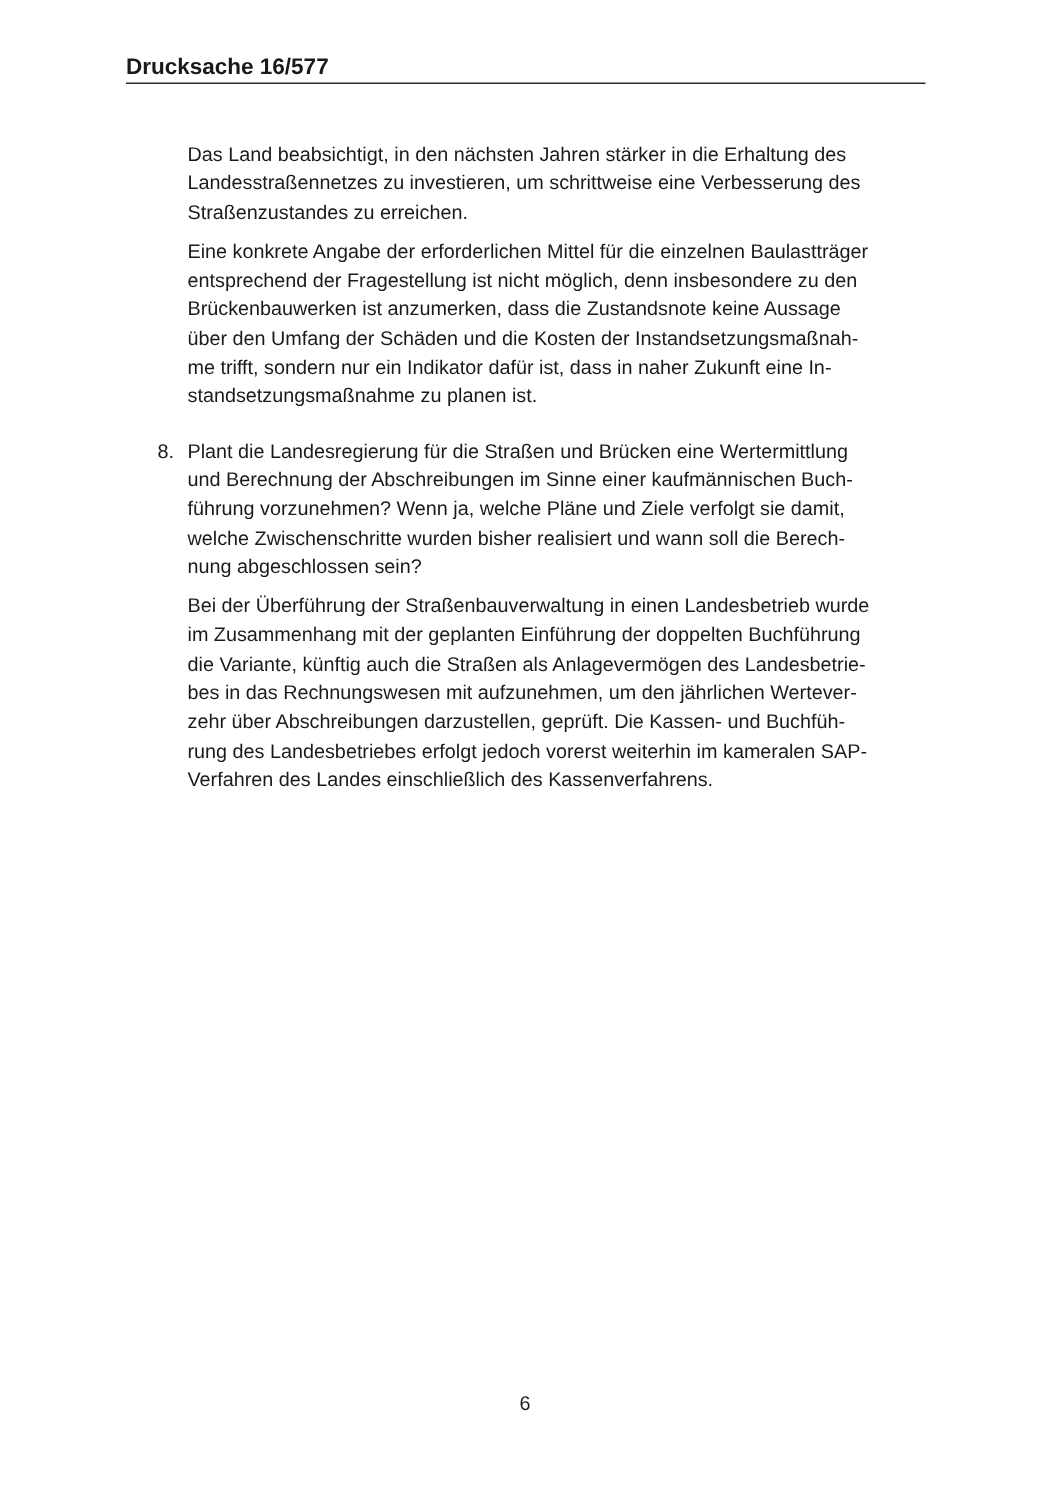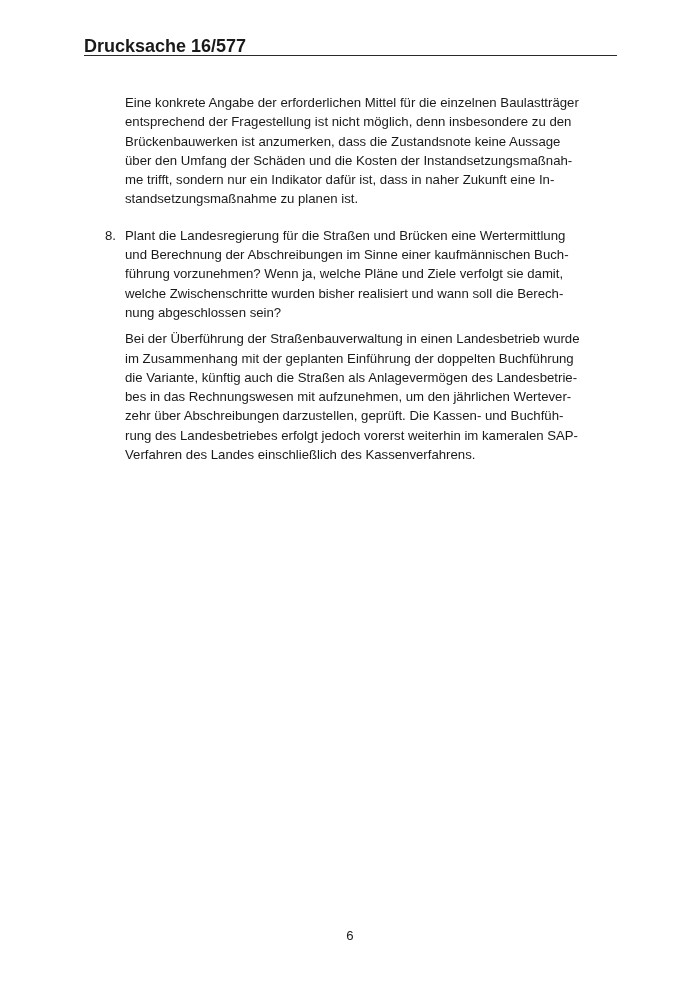--- a/index.html
+++ b/index.html
@@ -18,21 +18,21 @@
     color: #1a1a1a;
     overflow: hidden;
   }
   .header {
     position: absolute;
     top: 36px;
     left: 84px;
     width: 533px;
     display: flex;
     align-items: flex-start;
-    font-size: 18px;
+    font-size: 15px;
   }
   .doc-number {
     flex: none;
     font-weight: bold;
     white-space: nowrap;
   }
   .header-title {
     flex: 1;
     text-align: center;
     white-space: nowrap;
@@ -87,20 +87,23 @@
 <div class="page">
 
   <div class="header">
     <span class="doc-number">Drucksache 16/577</span>
   </div>
 
   <div class="header-divider"></div>
 
   <div class="content">
 
+    <p class="para">Das Land beabsichtigt, in den nächsten Jahren stärker in die Erhaltung des
+Landesstraßennetzes zu investieren, um schrittweise eine Verbesserung des
+Straßenzustandes zu erreichen.</p>
 
     <p class="para">Eine konkrete Angabe der erforderlichen Mittel für die einzelnen Baulastträger
 entsprechend der Fragestellung ist nicht möglich, denn insbesondere zu den
 Brückenbauwerken ist anzumerken, dass die Zustandsnote keine Aussage
 über den Umfang der Schäden und die Kosten der Instandsetzungsmaßnah-
 me trifft, sondern nur ein Indikator dafür ist, dass in naher Zukunft eine In-
 standsetzungsmaßnahme zu planen ist.</p>
 
     <div class="question-block">
       <span class="q-num">8.</span>

